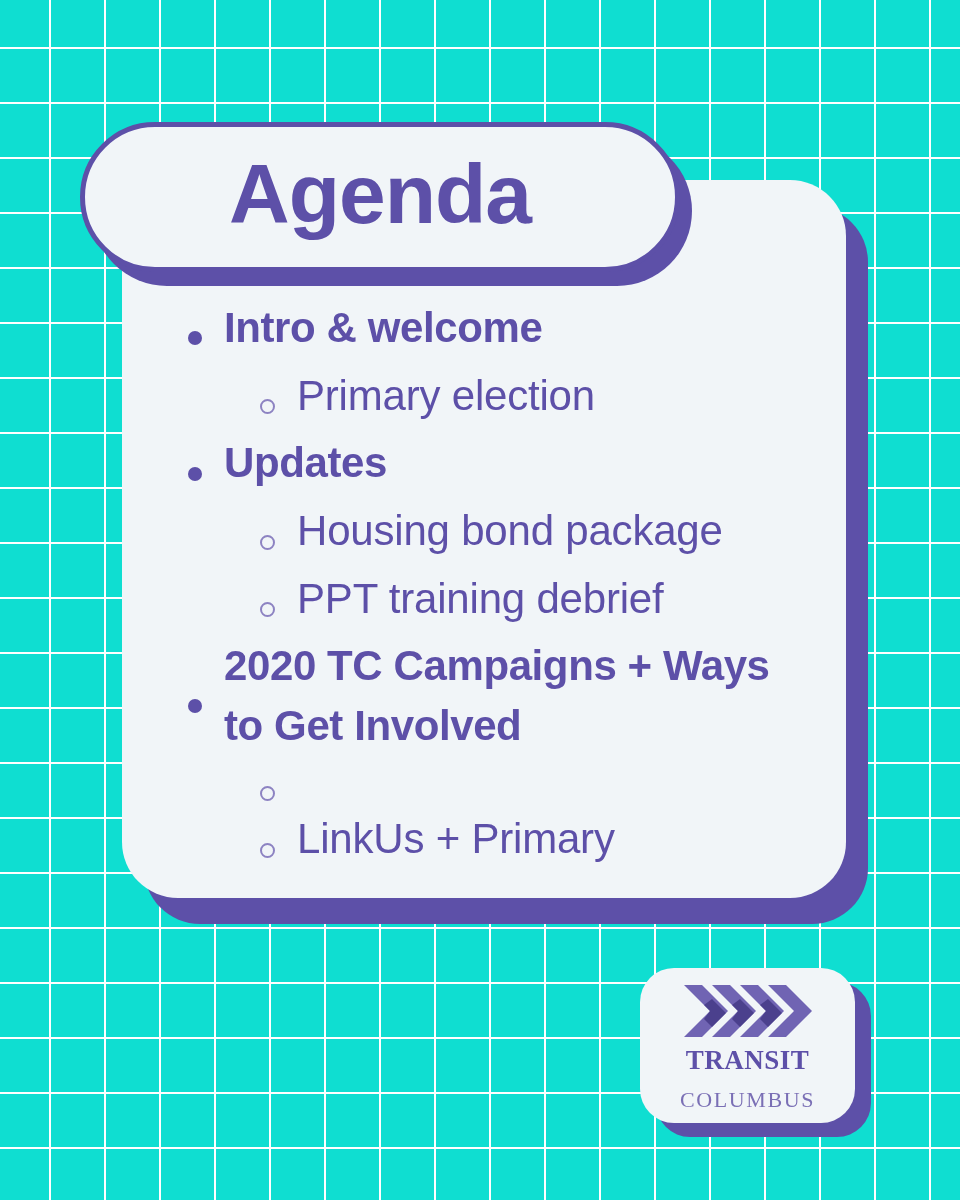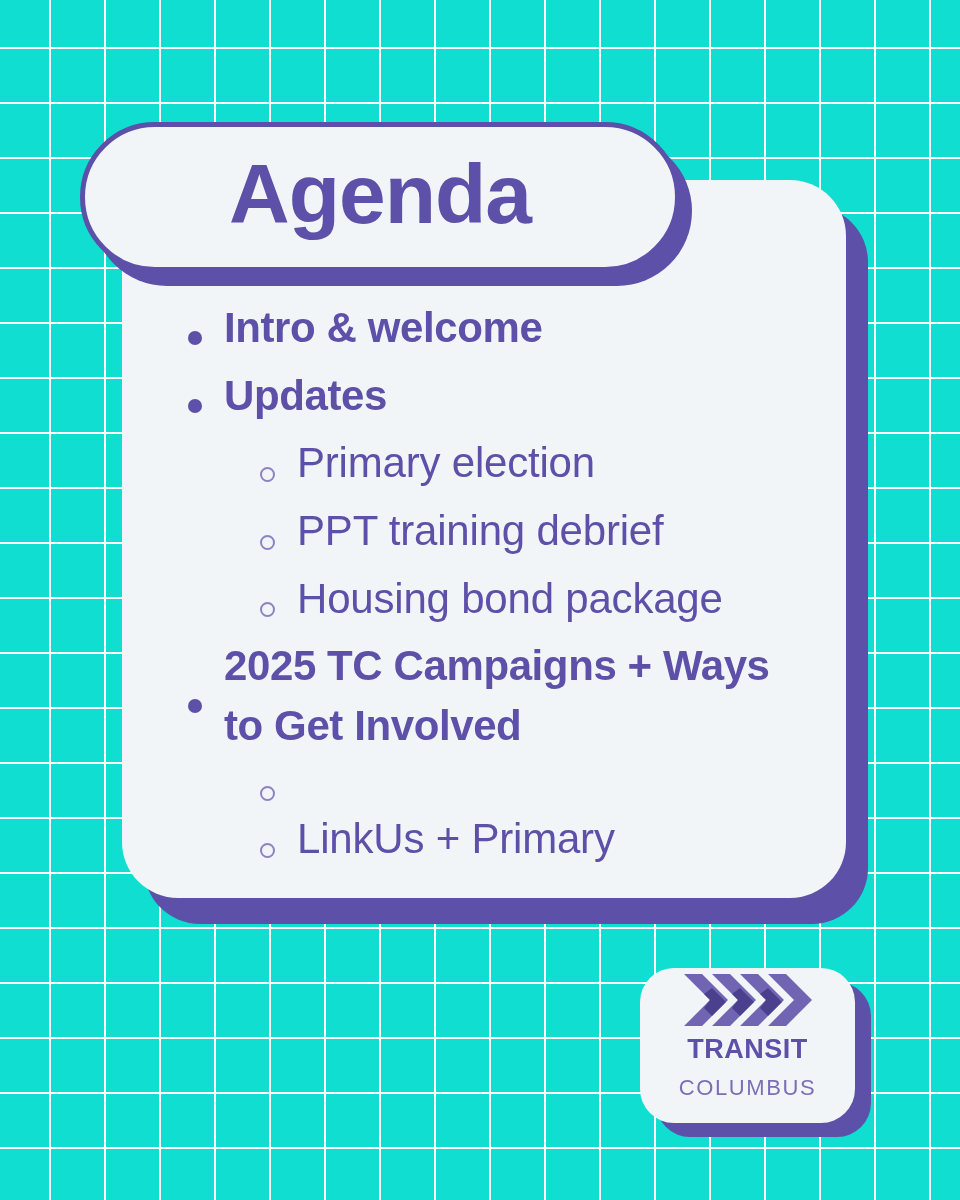--- a/index.html
+++ b/index.html
@@ -175,21 +175,23 @@
     left: 0;
     top: 0;
     width: 215px;
     height: 155px;
     box-sizing: border-box;
     background: #f1f5f8;
     border-radius: 34px;
     display: flex;
     flex-direction: column;
     align-items: center;
+    justify-content: center;
     padding-top: 4px;
+    font-family: Liberation Serif, serif;
   }
   .logo-chevrons {
     width: 132px;
     height: 56px;
     display: block;
   }
   .logo-word-transit {
     font-size: 27px;
     font-weight: bold;
     color: #5d50a8;
@@ -219,39 +221,39 @@
   </div>
 
   <div class="card-wrap">
     <div class="card-shadow"></div>
     <div class="card">
       <div class="agenda-list" id="agenda-list">
           <div class="item level-1">
             <span class="bullet-solid"></span>
             <span class="item-text">Intro &amp; welcome</span>
           </div>
+          <div class="item level-2">
+            <span class="bullet-hollow"></span>
+            <span class="item-text">Primary election</span>
+          </div>
           <div class="item level-1">
             <span class="bullet-solid"></span>
             <span class="item-text">Updates</span>
           </div>
           <div class="item level-2">
             <span class="bullet-hollow"></span>
-            <span class="item-text">Primary election</span>
+            <span class="item-text">Housing bond package</span>
           </div>
           <div class="item level-2">
             <span class="bullet-hollow"></span>
             <span class="item-text">PPT training debrief</span>
-          </div>
-          <div class="item level-2">
-            <span class="bullet-hollow"></span>
-            <span class="item-text">Housing bond package</span>
           </div>
           <div class="item level-1">
             <span class="bullet-solid"></span>
-            <span class="item-text">2025 TC Campaigns  + Ways to Get Involved</span>
+            <span class="item-text">2020 TC Campaigns  + Ways to Get Involved</span>
           </div>
           <div class="item level-2">
             <span class="bullet-hollow"></span>
           </div>
           <div class="item level-2">
             <span class="bullet-hollow"></span>
             <span class="item-text">LinkUs + Primary</span>
           </div>
         </div>
     </div>

